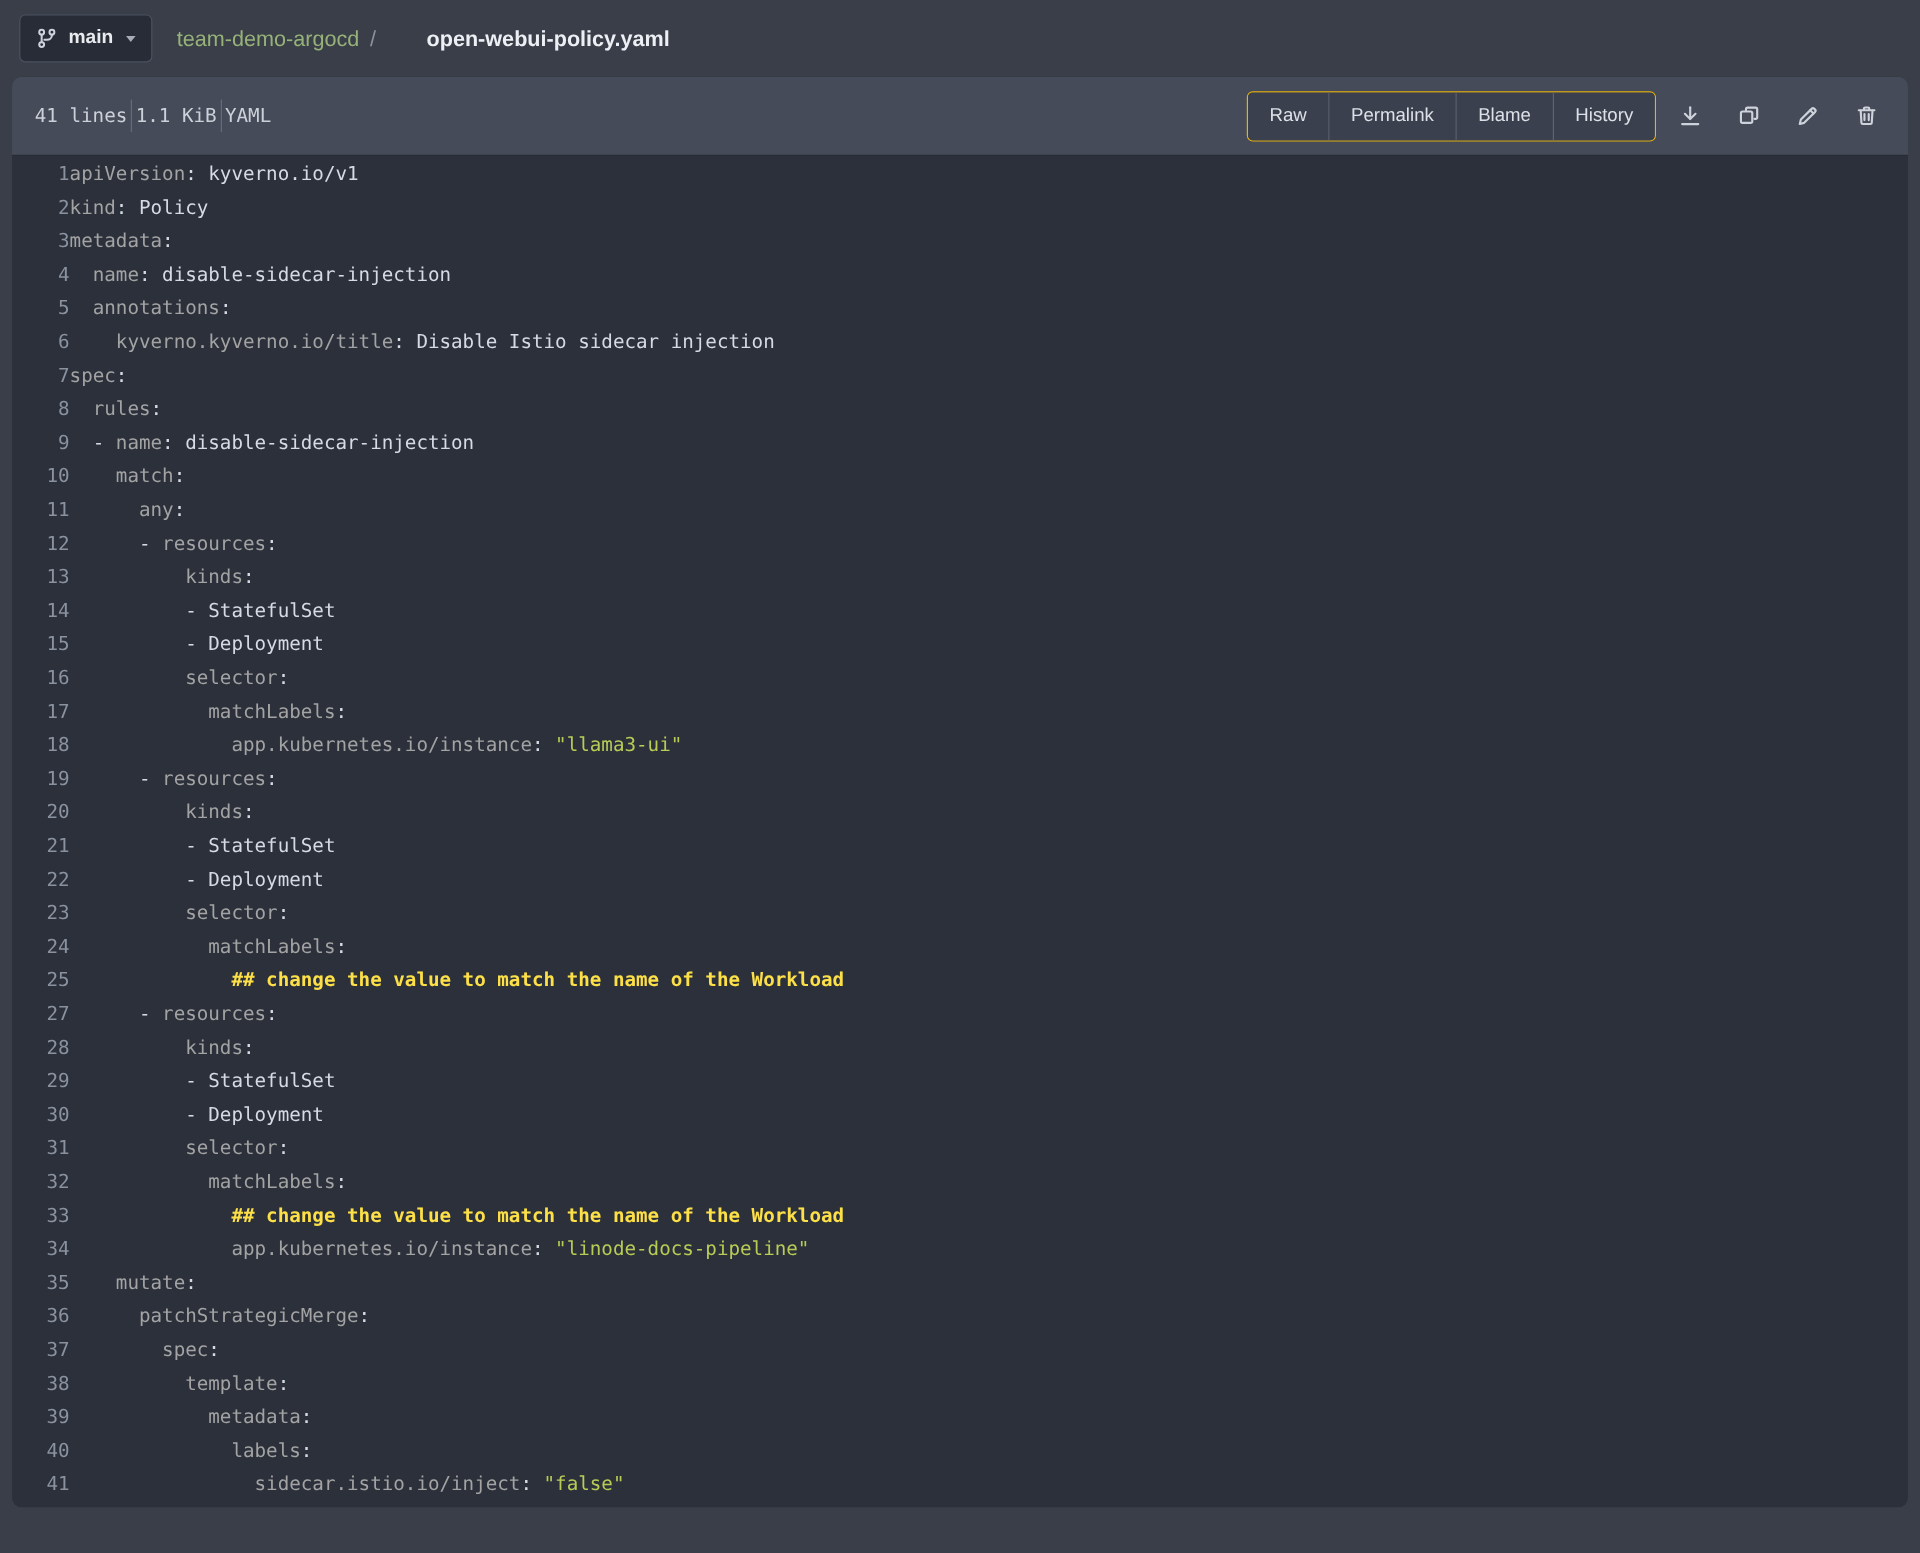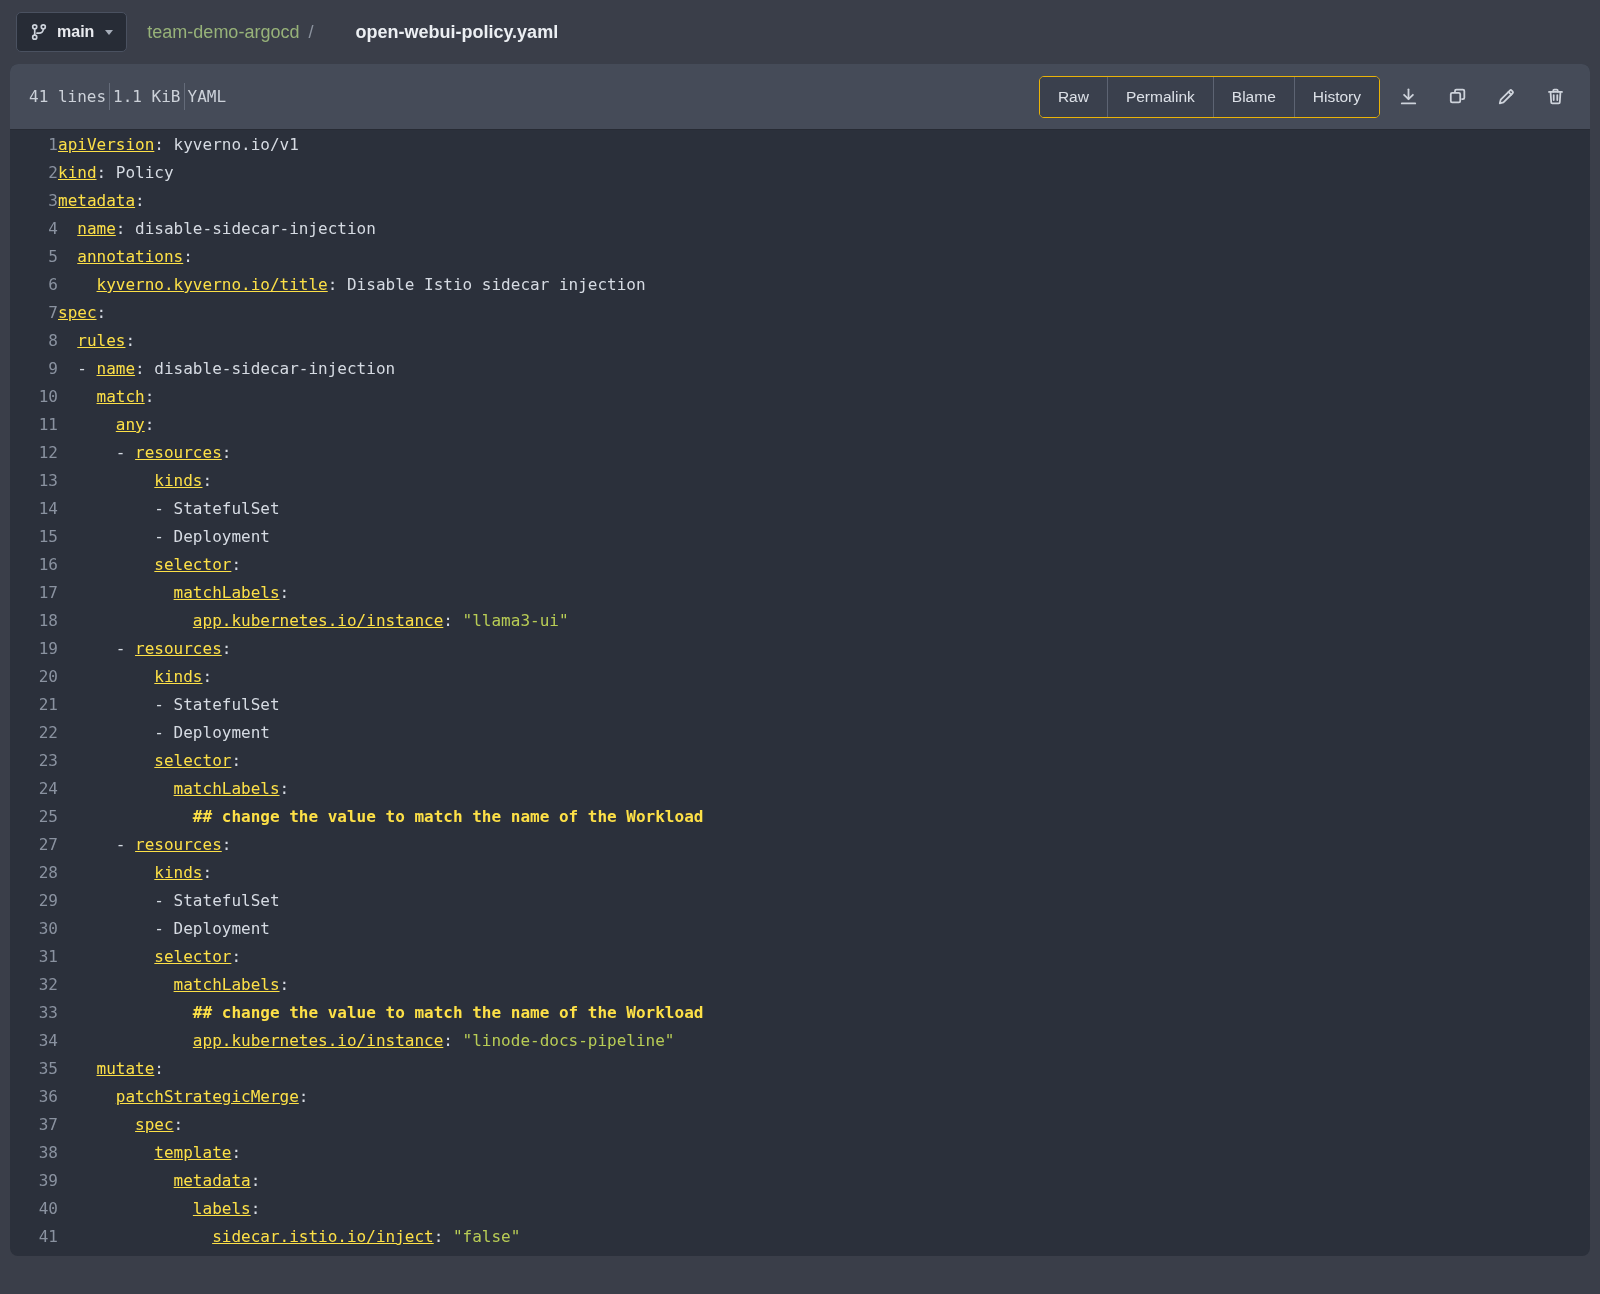--- a/index.html
+++ b/index.html
@@ -66,21 +66,21 @@
   
   .code{
     padding:1px 0 5px;
     font-family:"DejaVu Sans Mono", monospace;font-size:16px;
   }
   .line{display:flex;height:28px;line-height:28px;}
   .lnum{
     flex:0 0 48px;text-align:right;color:#8a92a0;cursor:pointer;user-select:none;
   }
   .ltext{white-space:pre;color:#d6dbe3;}
-  .tk{color:#fde047;text-decoration:underline;}   
+  .tk{color:#a3a3a3;}   
   .tp{color:#d6dbe3;}   
   .ts{color:#b8cc55;}   
   .tc{color:#fde047;font-weight:bold;}   
 </style>
 </head>
 <body>
 
 <div class="topbar">
   <button class="branch-btn">
     <span class="bicon">

